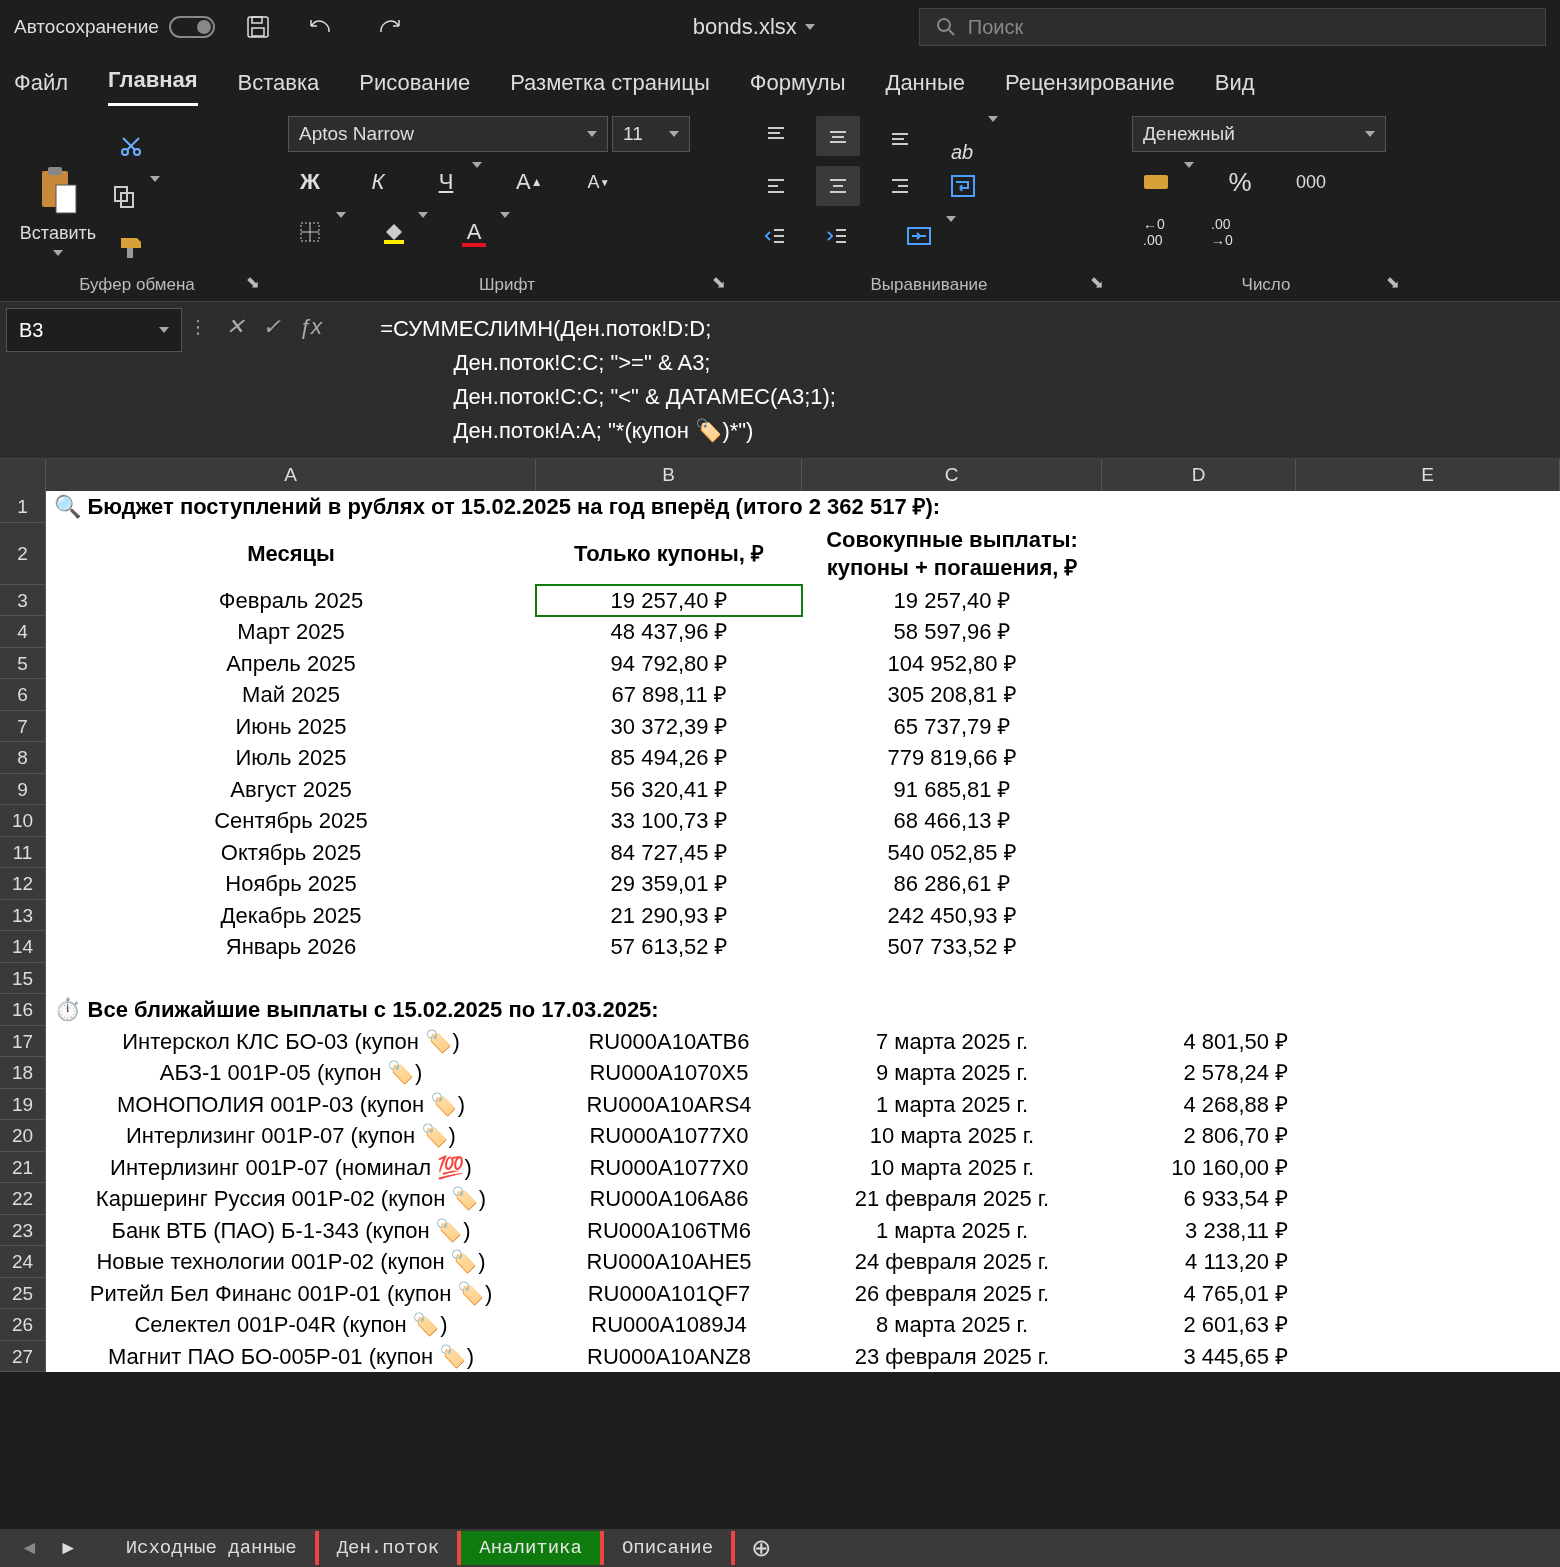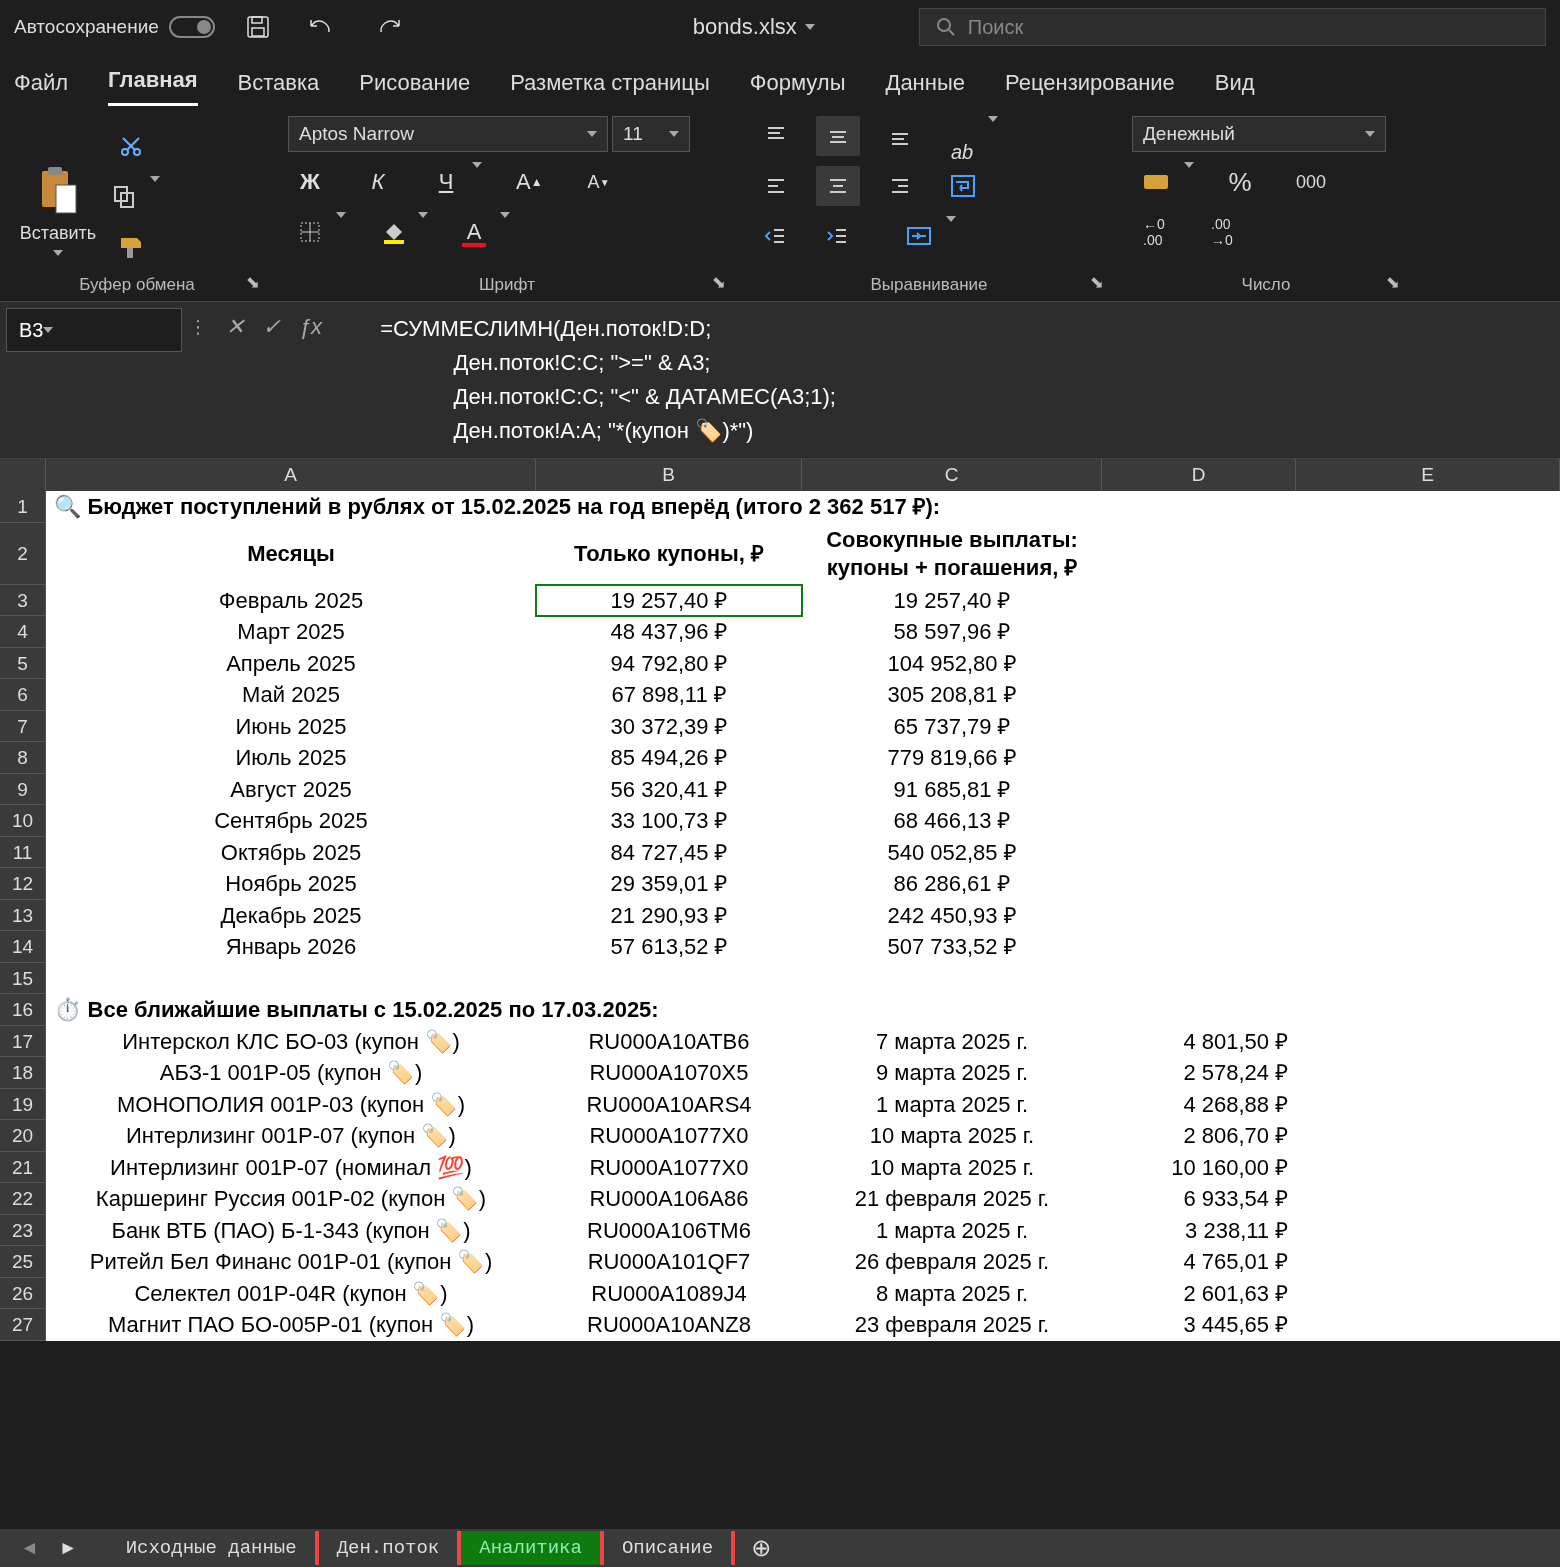--- a/index.html
+++ b/index.html
@@ -33,21 +33,21 @@
 
 .bigbtn { display: flex; flex-direction: column; align-items: center; justify-content: flex-end; width: 88px; height: 140px; gap: 6px; font-size: 18px; color: #ddd; cursor: pointer; }
 .col { display: flex; flex-direction: column; gap: 10px; }
 .row { display: flex; gap: 4px; }
 .rbtn { padding: 6px 10px; display: flex; align-items: center; justify-content: center; cursor: pointer; border-radius: 2px; min-width: 44px; height: 40px; }
 .rbtn.active { background: #3a3a3a; }
 .combo { background: #2d2d2d; border: 1px solid #555; height: 36px; display: flex; align-items: center; padding: 0 10px; font-size: 19px; color: #ddd; justify-content: space-between; }
 
 
 .formbar { display: flex; background: #2d2d2d; border-bottom: 1px solid #444; align-items: flex-start; min-height: 140px; }
-.namebox { width: 176px; height: 44px; background: #1e1e1e; border: 1px solid #555; display: flex; align-items: center; padding: 0 12px; font-size: 20px; color: #fff; margin: 6px; }
+.namebox { width: 176px; height: 44px; background: #1e1e1e; border: 1px solid #555; display: flex; align-items: center; padding: 0 12px; font-size: 20px; color: #fff; justify-content: space-between; margin: 6px; }
 .fdots { width: 20px; display:flex; align-items:center; justify-content:center; color:#aaa; padding-top:14px;}
 .fb-btns { display: flex; gap: 18px; padding: 12px 18px 0; }
 .fb-btn { color: #aaa; cursor: pointer; font-size: 22px; font-style: italic; }
 .fx { font-style: italic; }
 .formula { flex: 1; padding: 10px 40px; color: #fff; font-size: 22px; line-height: 34px; white-space: pre; }
 
 
 .sheet { background: #fff; color: #000; position: relative; }
 .colheads { display: flex; background: #3a3a3a; color: #ddd; height: 32px; font-size: 19px; }
 .corner { width: 46px; background: #3a3a3a; border-right: 1px solid #555; }
@@ -67,21 +67,21 @@
 .rt { text-align: right; }
 .r1 .cell, .r16 .cell { font-weight: 700; }
 .r1 .cA, .r16 .cA { text-align:left; }
 .b3sel { outline: 2px solid #0f7b0f; outline-offset: -1px; }
 
 
 .sheet-tabs { position: absolute; bottom: 0; left: 0; right: 0; height: 38px; background: #3a3a3a; display: flex; align-items: center; padding: 0 10px; gap: 0; color: #ddd; font-size: 19px; }
 .stab-nav { padding: 0 10px; cursor: pointer; color:#888; }
 .stab-nav.active { color:#ddd; }
 .stab { padding: 6px 18px; border-right: 4px solid #ef4444; cursor: pointer; font-family: Liberation Mono, monospace; }
-.stab.current { background: #0f7b0f; color: #86efac; }
+.stab.current { background: #0f7b0f; color: #e5e5e5; }
 .stab-add { padding: 0 16px; font-size: 24px; cursor: pointer; }
 
 .caret { display:inline-block; width:0; height:0; border-left:5px solid transparent; border-right:5px solid transparent; border-top:6px solid #aaa; }
 
 </style>
 </head>
 <body>
 
 <div class="titlebar">
   <div class="autosave">
@@ -556,20 +556,28 @@
       </div>
       <div class="r ">
         <div class="rh">23</div>
         <div class="cell cA ctr">Банк ВТБ (ПАО) Б-1-343 (купон 🏷️)</div>
         <div class="cell cB ctr">RU000A106TM6</div>
         <div class="cell cC ctr">1 марта 2025 г.</div>
         <div class="cell cD rt">3 238,11 ₽</div>
         <div class="cell cE "></div>
       </div>
       <div class="r ">
+        <div class="rh">24</div>
+        <div class="cell cA ctr">Новые технологии 001Р-02 (купон 🏷️)</div>
+        <div class="cell cB ctr">RU000A10AHE5</div>
+        <div class="cell cC ctr">24 февраля 2025 г.</div>
+        <div class="cell cD rt">4 113,20 ₽</div>
+        <div class="cell cE "></div>
+      </div>
+      <div class="r ">
         <div class="rh">25</div>
         <div class="cell cA ctr">Ритейл Бел Финанс 001Р-01 (купон 🏷️)</div>
         <div class="cell cB ctr">RU000A101QF7</div>
         <div class="cell cC ctr">26 февраля 2025 г.</div>
         <div class="cell cD rt">4 765,01 ₽</div>
         <div class="cell cE "></div>
       </div>
       <div class="r ">
         <div class="rh">26</div>
         <div class="cell cA ctr">Селектел 001Р-04R (купон 🏷️)</div>

